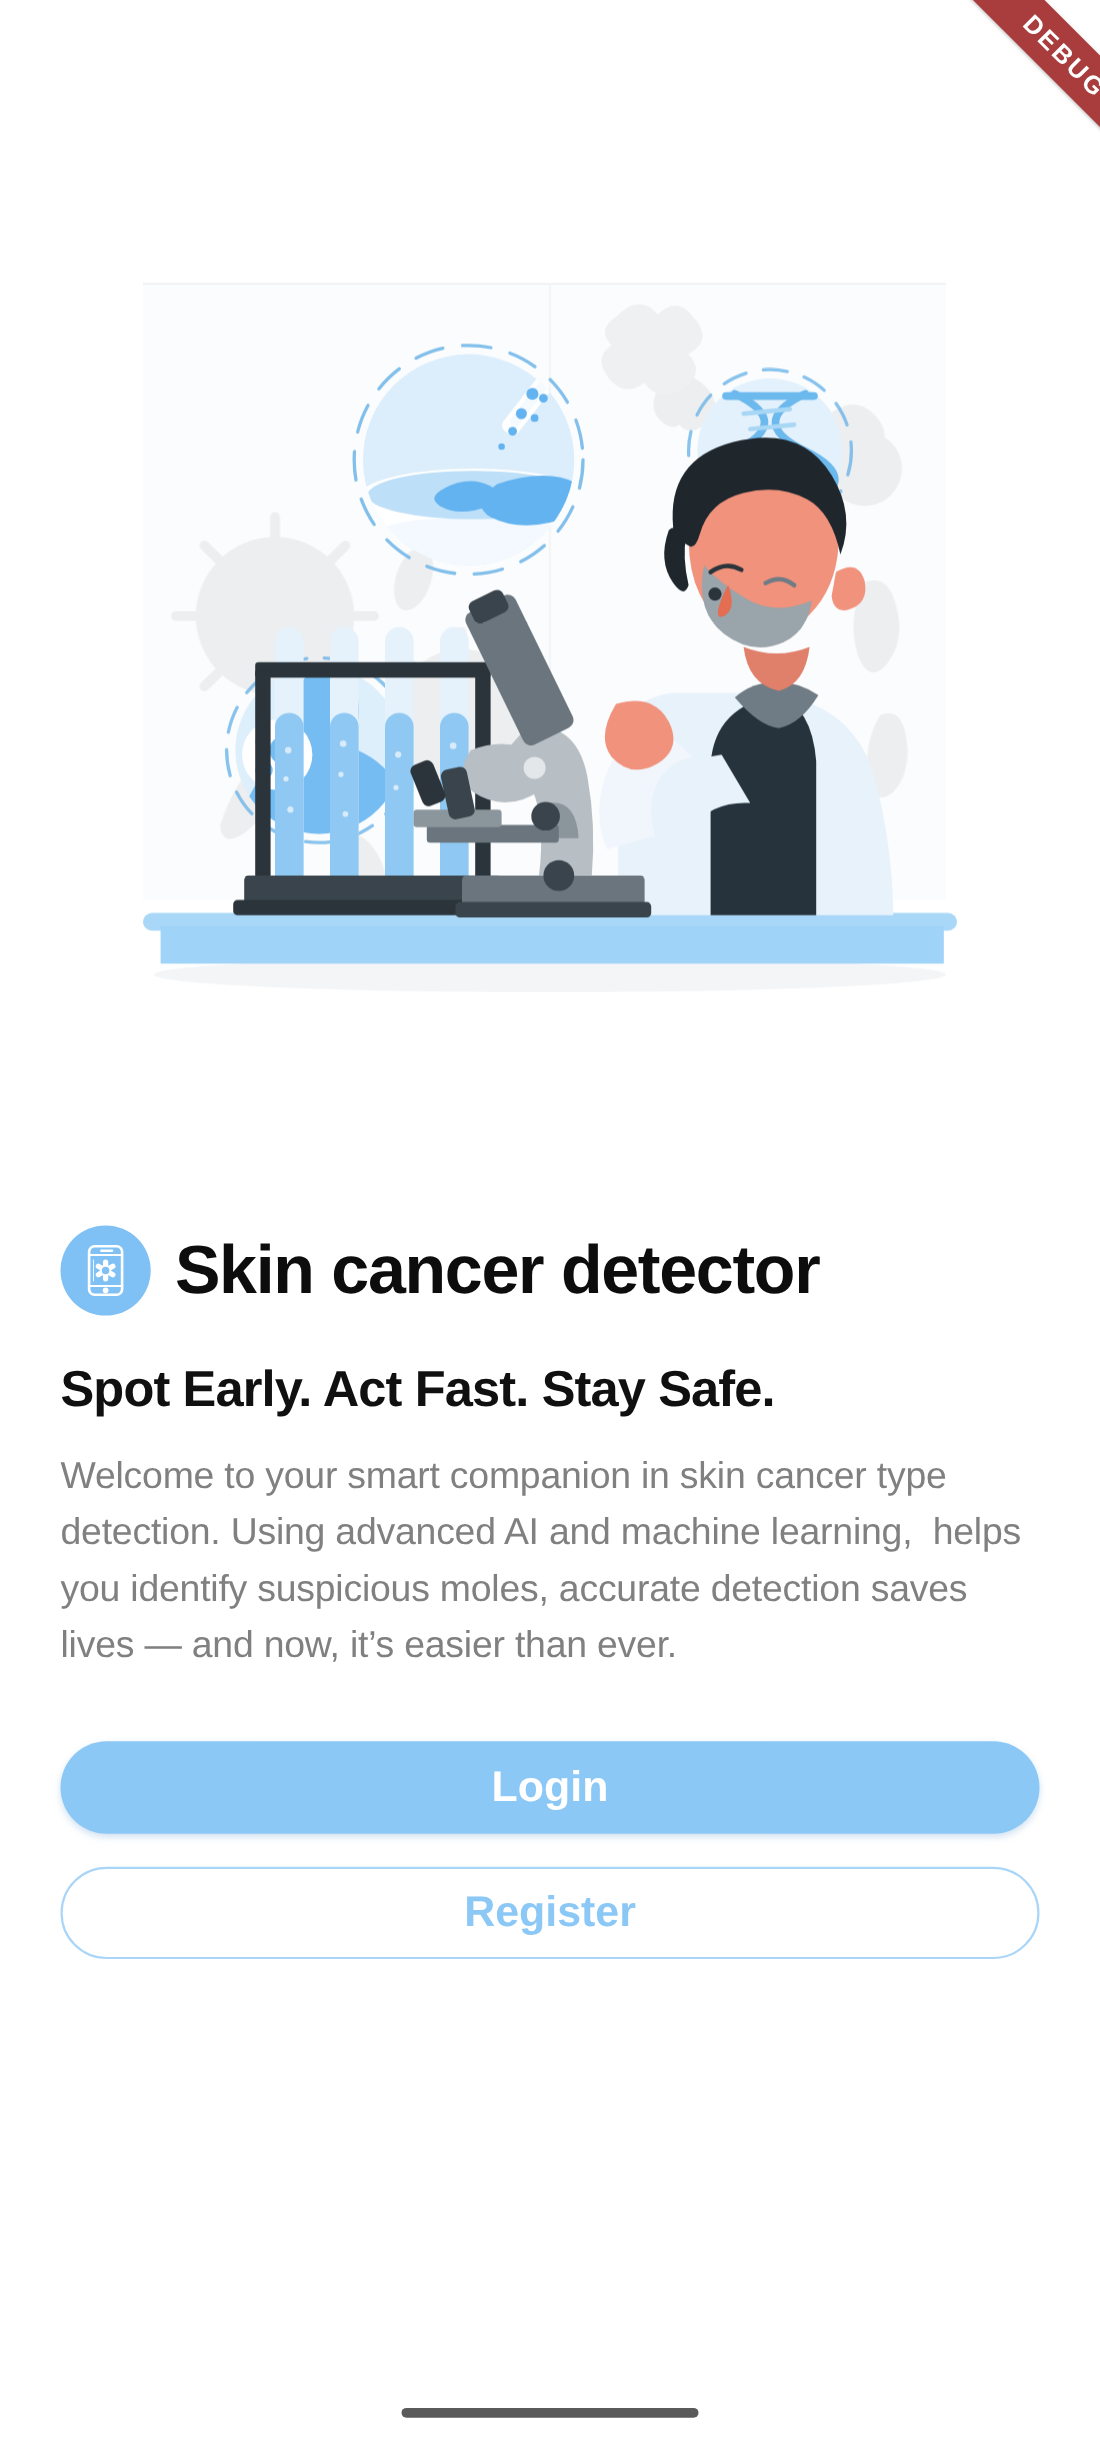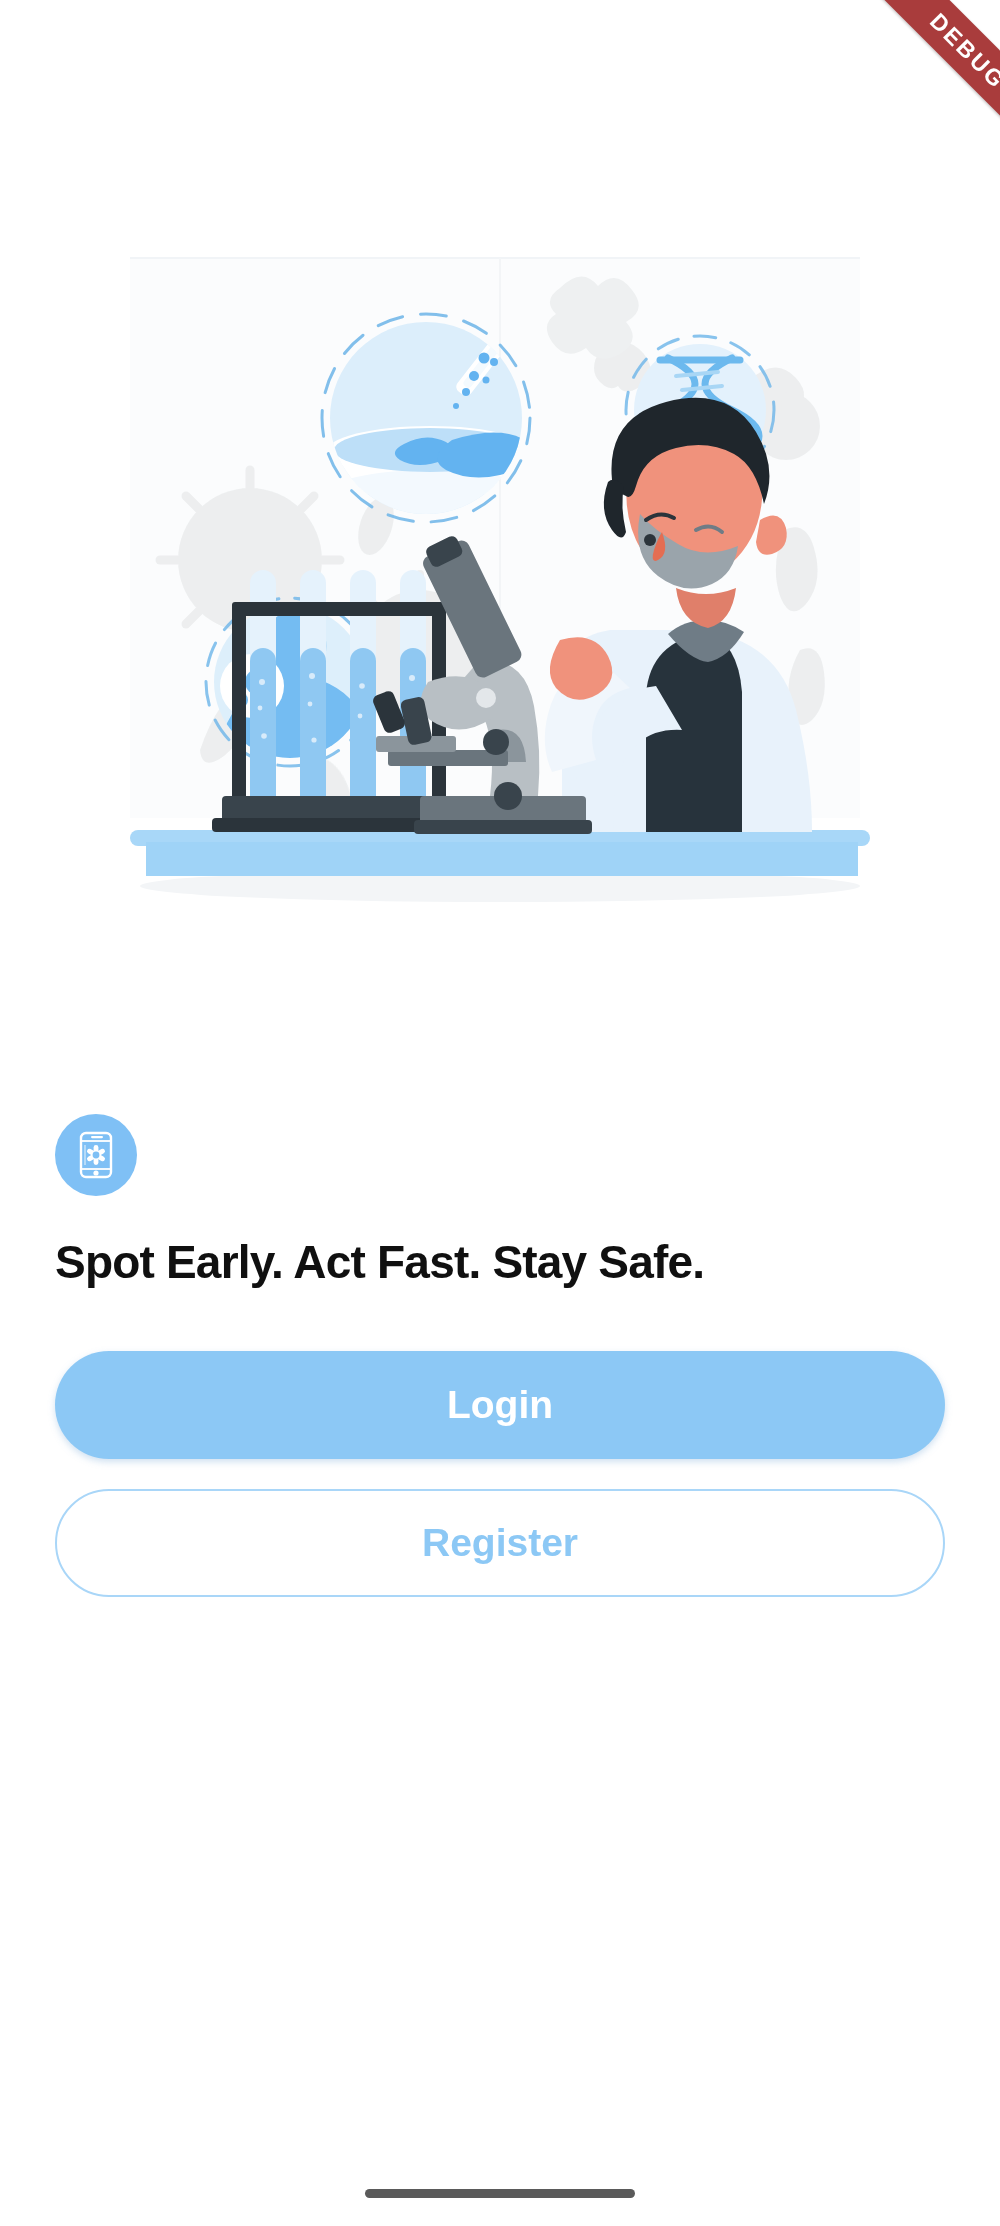--- a/index.html
+++ b/index.html
@@ -120,21 +120,21 @@
   }
 
   
   .btn-group { margin-top: 62px; }
 
   .btn {
     display: flex;
     align-items: center;
     justify-content: center;
     width: 890px;
-    height: 108px;
+    height: 84px;
     border-radius: 54px;
     font-size: 39px;
     font-weight: bold;
     cursor: pointer;
     user-select: none;
   }
   .btn-login {
     background: #8CC8F5;
     color: #ffffff;
     border: none;
@@ -401,24 +401,26 @@
             <rect x="23.6" y="16" width="4.8" height="20" rx="2.4"></rect>
             <rect x="23.6" y="16" width="4.8" height="20" rx="2.4" transform="rotate(60 26 26)"></rect>
             <rect x="23.6" y="16" width="4.8" height="20" rx="2.4" transform="rotate(120 26 26)"></rect>
             <circle cx="26" cy="26" r="3.4" fill="#7FC0F5"></circle>
           </g>
           <g stroke="#ffffff" stroke-width="1" opacity="0.85">
             <line x1="15" y1="16" x2="15" y2="36"></line>
           </g>
         </svg>
       </div>
+      <div class="app-title">Skin cancer detector</div>
     </div>
 
     <div class="tagline">Spot Early. Act Fast. Stay Safe.</div>
 
+    <div class="description">Welcome to your smart companion in skin cancer type detection. Using advanced AI and machine learning,  helps you identify suspicious moles, accurate detection saves lives — and now, it’s easier than ever.</div>
 
     <div class="btn-group">
       <div class="btn btn-login">Login</div>
       <div class="btn btn-register">Register</div>
     </div>
   </div>
 
   <div id="home-indicator"></div>
 
 </div>

